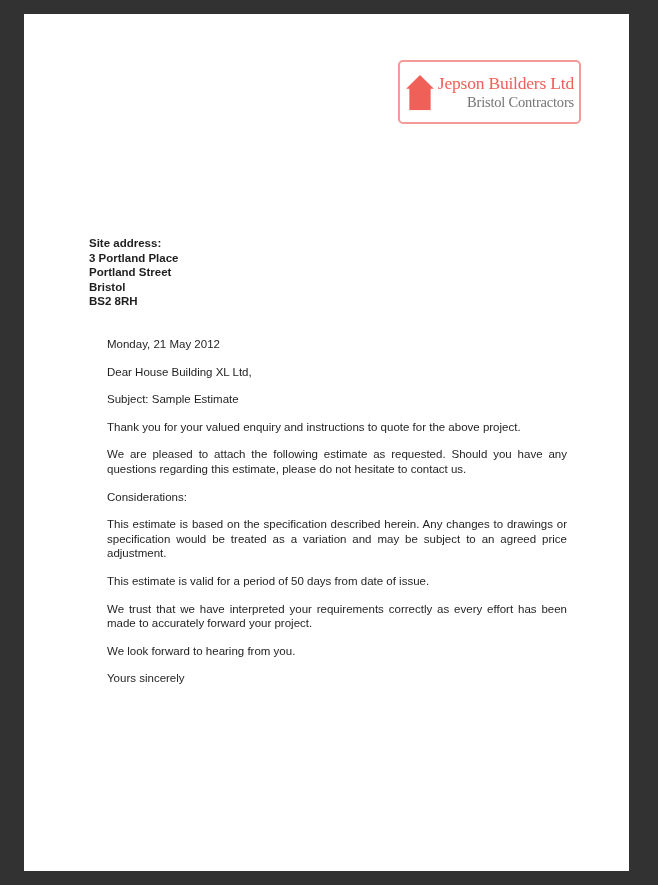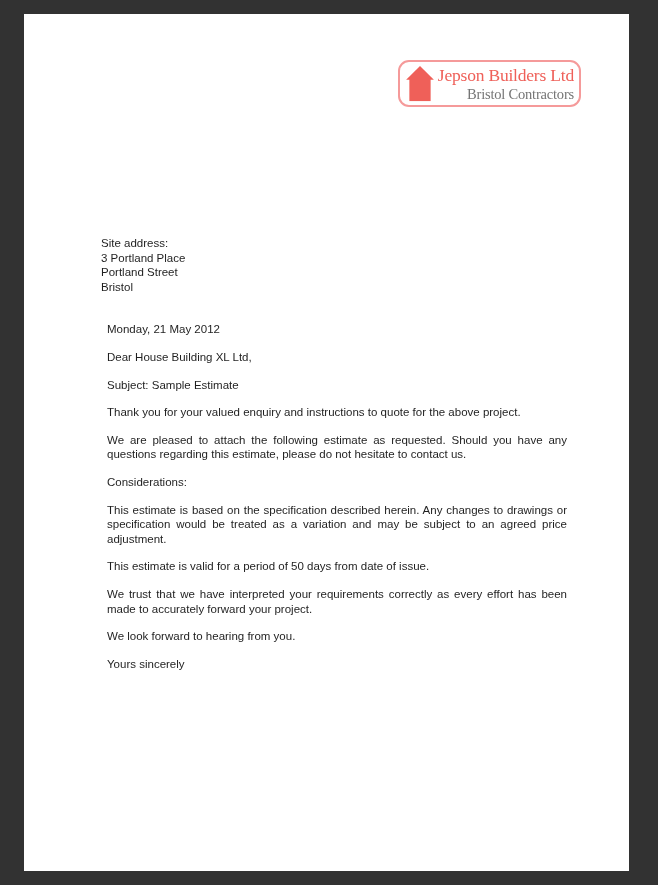--- a/index.html
+++ b/index.html
@@ -11,24 +11,24 @@
     overflow: hidden;
   }
   .paper {
     position: absolute; left: 24px; top: 14px;
     width: 605px; height: 857px;
     background: var(--paper, #ffffff);
   }
   
   .logo-box {
     position: absolute; top: 46px; right: 48px;
-    width: 183px; height: 47px;
+    width: 183px; height: 64px;
     box-sizing: border-box;
     border: 2px solid var(--logo-border, #f59a9a);
-    border-radius: 11px;
+    border-radius: 5px;
     background: #ffffff;
     display: flex; align-items: center;
     padding: 0 5px 0 6px;
   }
   .logo-house { flex: 0 0 auto; display: block; }
   .logo-house svg { width: 28px; height: 37px; display: block; color: var(--accent, #ef6059); }
   .logo-text { flex: 1 1 auto; text-align: right; font-family: "Liberation Serif", serif; }
   .logo-name {
     color: var(--accent, #ef6059);
     font-size: 17.5px; line-height: 21px;
@@ -42,21 +42,21 @@
     white-space: nowrap;
   }
   
   .content {
     position: absolute; left: 65px; top: 222px;
     width: 478px;
     color: var(--text, #1f1f1f);
     font-size: 11.5px; line-height: 14.6px;
   }
   .content p { margin: 0 0 13px 0; padding-left: 18px; }
-  .addr-block { margin: 0 0 28px 12px; }
+  .addr-block { margin: 0 0 28px 0; font-weight: bold; }
   .addr-block div { margin: 0; }
   .just { text-align: justify; }
 </style>
 </head>
 <body style="--page-bg: #323232; --paper: #ffffff; --accent: #ef6059; --logo-border: #f59a9a; --tagline: #757575; --text: #1f1f1f;">
 
 <div class="paper">
 
   <div class="logo-box">
     <span class="logo-house">
@@ -71,20 +71,21 @@
     </span>
   </div>
 
   <div class="content">
 
     <div class="addr-block">
       <div>Site address:</div>
       <div>3 Portland Place</div>
       <div>Portland Street</div>
       <div>Bristol</div>
+      <div>BS2 8RH</div>
     </div>
 
     <p>Monday, 21 May 2012</p>
     <p>Dear House Building XL Ltd,</p>
     <p>Subject: Sample Estimate</p>
 
     <p class="just">Thank you for your valued enquiry and instructions to quote for the above project.</p>
     <p class="just">We are pleased to attach the following estimate as requested. Should you have any questions regarding this estimate, please do not hesitate to contact us.</p>
     <p>Considerations:</p>
     <p class="just">This estimate is based on the specification described herein. Any changes to drawings or specification would be treated as a variation and may be subject to an agreed price adjustment.</p>

